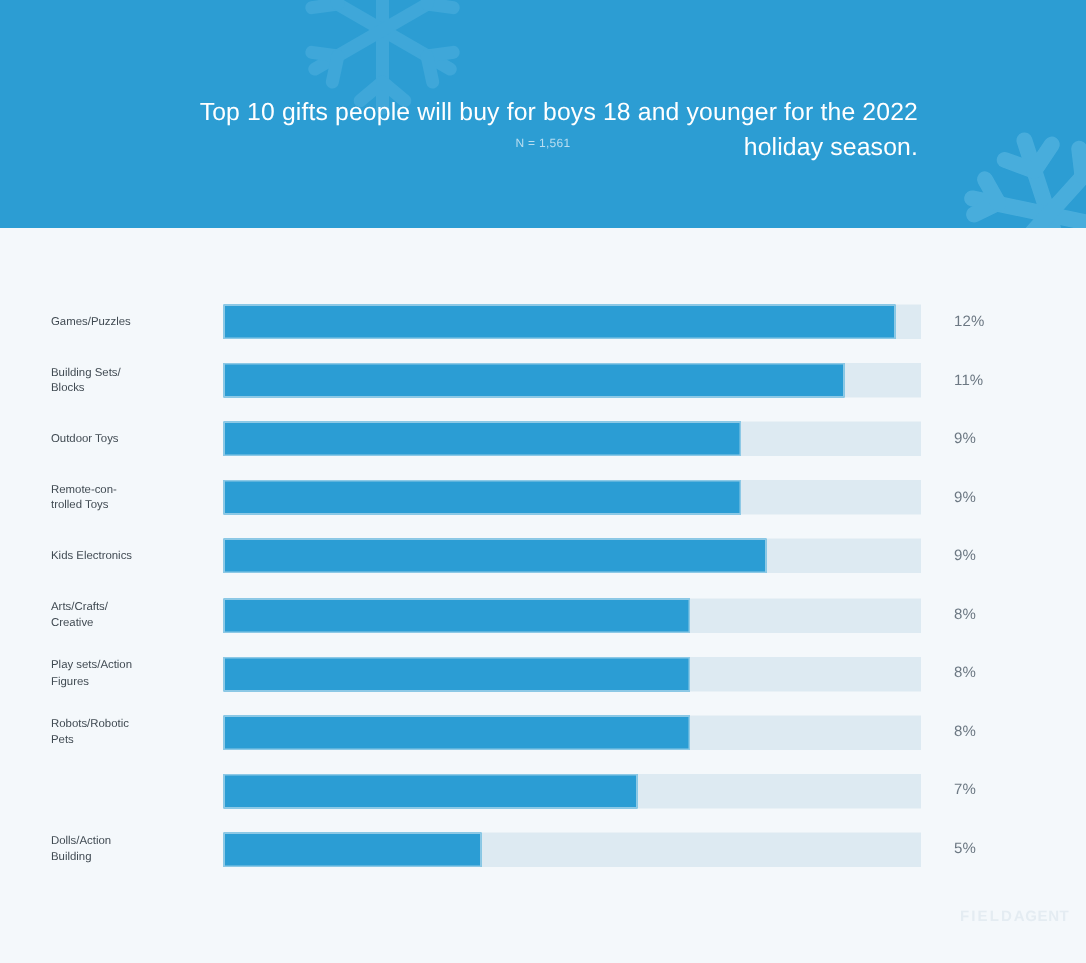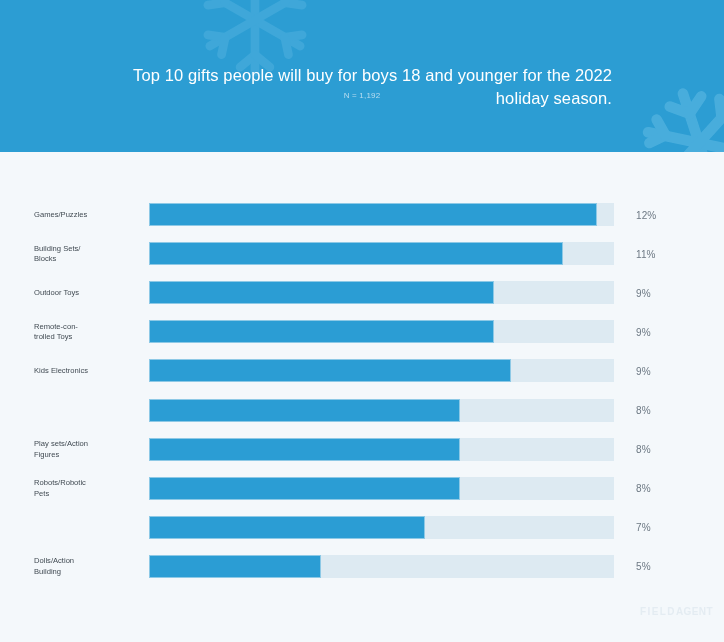--- a/index.html
+++ b/index.html
@@ -173,21 +173,21 @@
       <line x1="75" y1="65" x2="90" y2="63"></line>
       <line x1="75" y1="65" x2="78" y2="80"></line>
       <line x1="25" y1="65" x2="10" y2="63"></line>
       <line x1="25" y1="65" x2="22" y2="80"></line>
       <line x1="75" y1="35" x2="90" y2="37"></line>
       <line x1="75" y1="35" x2="78" y2="20"></line>
     </g>
   </svg>
 
   <div class="header-title">Top 10 gifts people will buy for boys 18 and younger for the 2022 holiday season.</div>
-  <div class="header-sub">N = 1,192</div>
+  <div class="header-sub">N = 1,561</div>
 </div>
 
 <div class="chart">
     <div class="row" style="top: 51px;">
       <div class="row-label">Games/Puzzles</div>
       <div class="track" style="width: 465px;">
         <div class="fill" style="width: 448px;"></div>
       </div>
       <div class="row-value">12%</div>
     </div>
@@ -215,20 +215,22 @@
       <div class="row-value">9%</div>
     </div>
     <div class="row" style="top: 207.4px;">
       <div class="row-label">Kids Electronics</div>
       <div class="track" style="width: 465px;">
         <div class="fill" style="width: 362px;"></div>
       </div>
       <div class="row-value">9%</div>
     </div>
     <div class="row" style="top: 246.5px;">
+      <div class="row-label">Arts/Crafts/
+Creative</div>
       <div class="track" style="width: 465px;">
         <div class="fill" style="width: 311px;"></div>
       </div>
       <div class="row-value">8%</div>
     </div>
     <div class="row" style="top: 285.6px;">
       <div class="row-label">Play sets/Action
 Figures</div>
       <div class="track" style="width: 465px;">
         <div class="fill" style="width: 311px;"></div>

